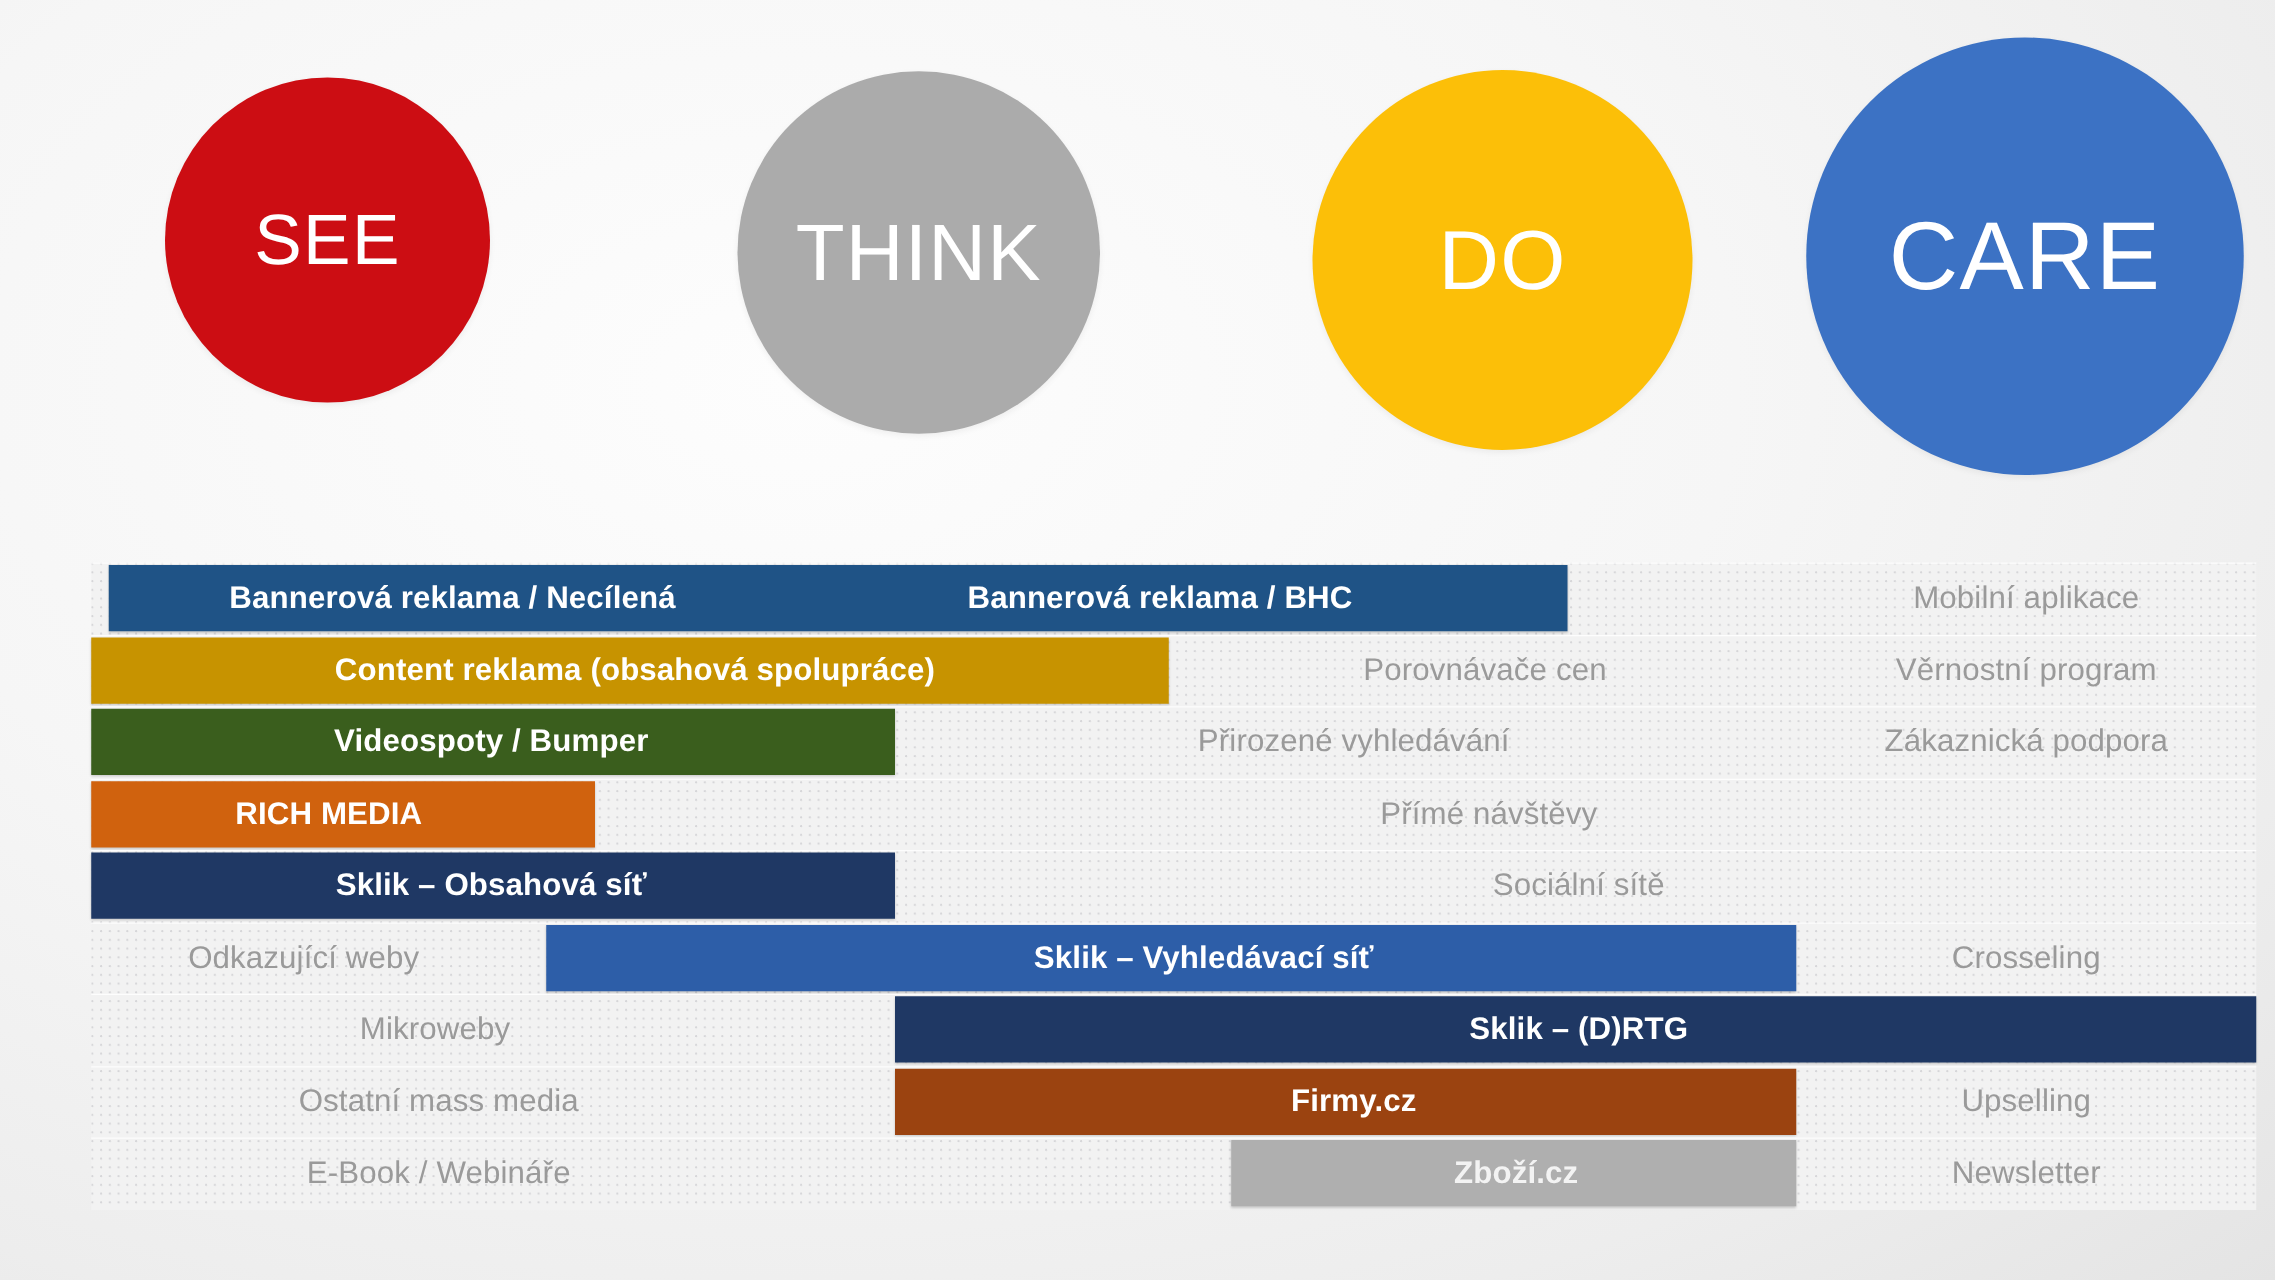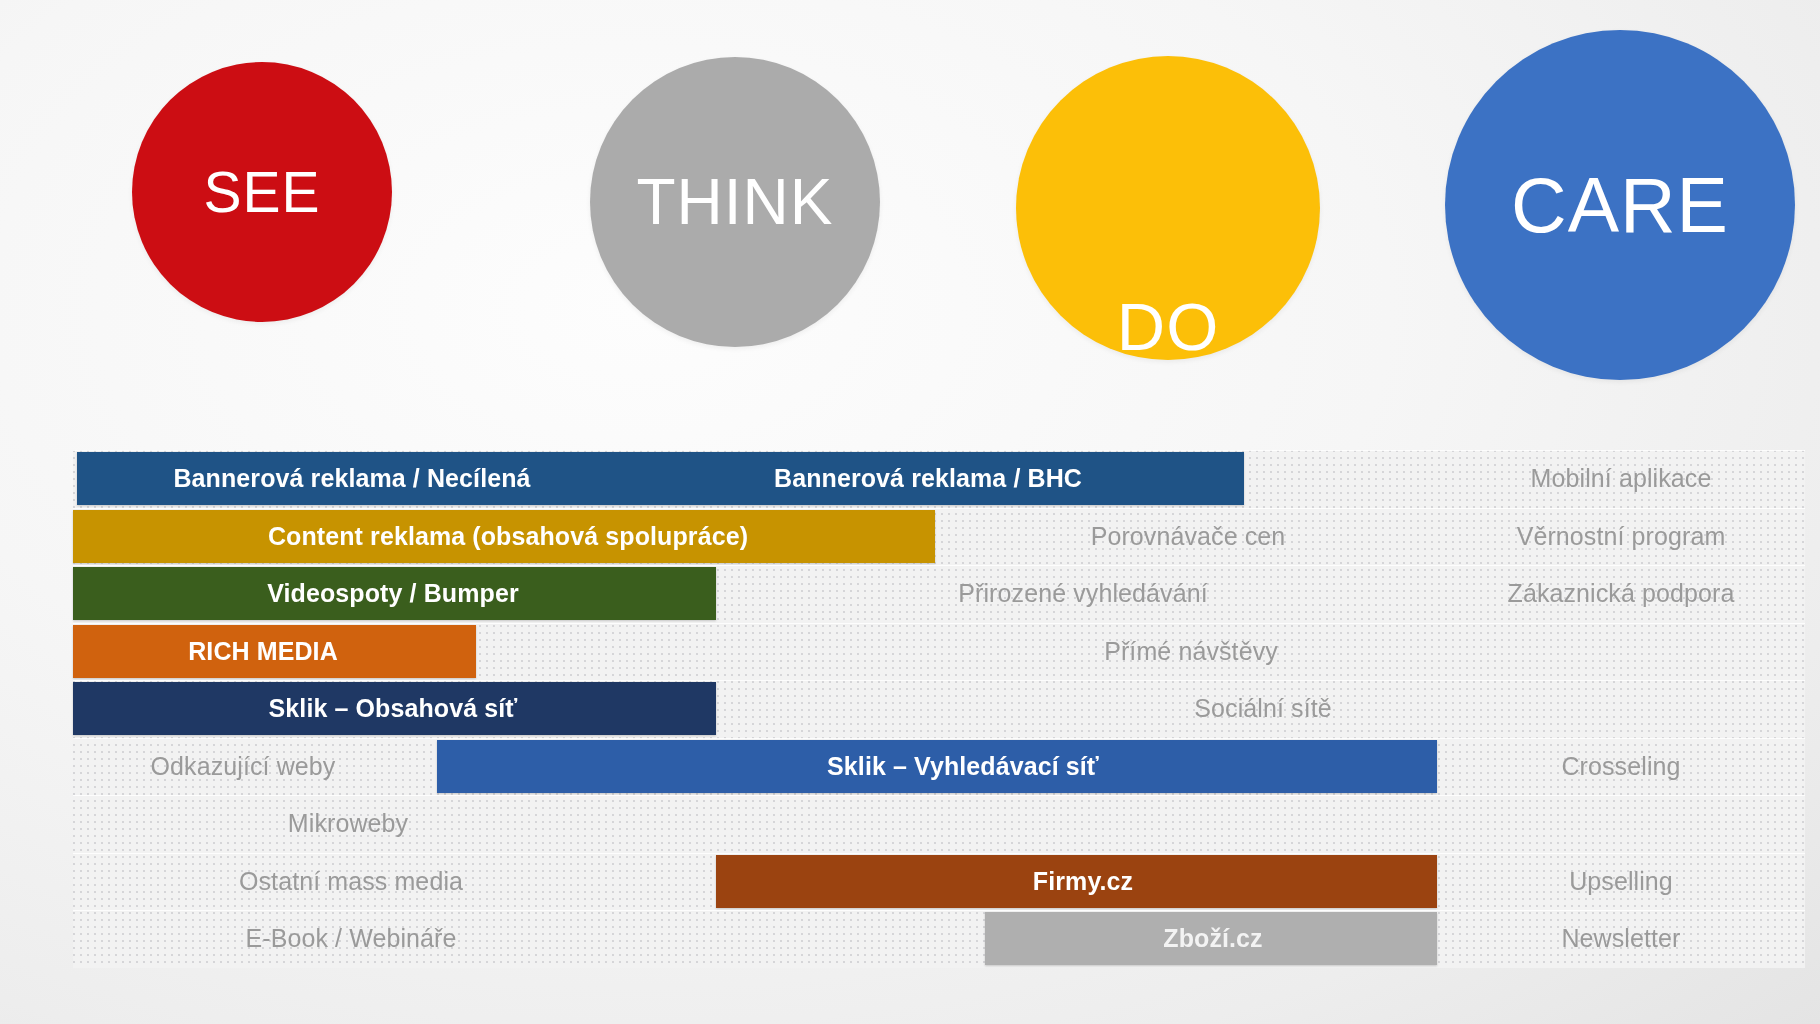--- a/index.html
+++ b/index.html
@@ -103,32 +103,32 @@
 
 <div id="stage">
 
   <div id="circles">
       <div class="circle" style="left: 590px; top: 57px; width: 290px; height: 290px; background: rgb(171, 171, 171);">
         <span class="circle-label" style="font-size: 64px;">THINK</span>
       </div>
       <div class="circle" style="left: 132px; top: 62px; width: 260px; height: 260px; background: rgb(204, 13, 19);">
         <span class="circle-label" style="font-size: 57px;">SEE</span>
       </div>
-      <div class="circle" style="left: 1016px; top: 56px; width: 304px; height: 304px; background: rgb(252, 191, 8); align-items: flex-end;">
+      <div class="circle" style="left: 1050px; top: 56px; width: 304px; height: 304px; background: rgb(252, 191, 8);">
         <span class="circle-label" style="font-size: 67px;">DO</span>
       </div>
       <div class="circle" style="left: 1445px; top: 30px; width: 350px; height: 350px; background: rgb(60, 114, 196);">
         <span class="circle-label" style="font-size: 77px; text-align: right;">CARE</span>
       </div>
     </div>
 
   <div id="matrix">
       <div class="row" style="top: 0px;">
         <div class="row-sep" style="top: 0px;"></div>
-        <div class="bar" style="left: 4px; width: 1167px; background: rgb(31, 83, 134); justify-content: flex-start;">
+        <div class="bar" style="left: 14px; width: 1167px; background: rgb(31, 83, 134); justify-content: flex-start;">
           <span style="position: absolute; left: 0px; width: 100%; text-align: center; transform: translateX(-308.5px);">Bannerová reklama / Necílená</span>
         </div>
         <div class="cell-text" style="color: rgb(255, 255, 255); font-weight: bold; left: 555px; width: 600px;">Bannerová reklama / BHC</div>
         <div class="cell-text" style="left: 1248px; width: 600px;">Mobilní aplikace</div>
       </div>
       <div class="row" style="top: 57.5px;">
         <div class="row-sep" style="top: 0px;"></div>
         <div class="bar" style="left: 0px; width: 862px; background: rgb(199, 147, 0); justify-content: flex-start;">
           <span style="position: absolute; left: 0px; width: 100%; text-align: center; transform: translateX(4px);">Content reklama (obsahová spolupráce)</span>
         </div>
@@ -161,20 +161,23 @@
         <div class="row-sep" style="top: 0px;"></div>
         <div class="cell-text" style="left: -130px; width: 600px;">Odkazující weby</div>
         <div class="bar" style="left: 364px; width: 1000px; background: rgb(45, 94, 168); justify-content: flex-start;">
           <span style="position: absolute; left: 0px; width: 100%; text-align: center; transform: translateX(26px);">Sklik – Vyhledávací síť</span>
         </div>
         <div class="cell-text" style="left: 1248px; width: 600px;">Crosseling</div>
       </div>
       <div class="row" style="top: 345px;">
         <div class="row-sep" style="top: 0px;"></div>
         <div class="cell-text" style="left: -25px; width: 600px;">Mikroweby</div>
+        <div class="bar" style="left: 643px; width: 1089px; background: rgb(31, 56, 100); justify-content: flex-start;">
+          <span style="position: absolute; left: 0px; width: 100%; text-align: center; transform: translateX(2.5px);">Sklik – (D)RTG</span>
+        </div>
       </div>
       <div class="row" style="top: 402.5px;">
         <div class="row-sep" style="top: 0px;"></div>
         <div class="cell-text" style="left: -22px; width: 600px;">Ostatní mass media</div>
         <div class="bar" style="left: 643px; width: 721px; background: rgb(155, 67, 16); justify-content: flex-start;">
           <span style="position: absolute; left: 0px; width: 100%; text-align: center; transform: translateX(6.5px);">Firmy.cz</span>
         </div>
         <div class="cell-text" style="left: 1248px; width: 600px;">Upselling</div>
       </div>
       <div class="row" style="top: 460px;">

